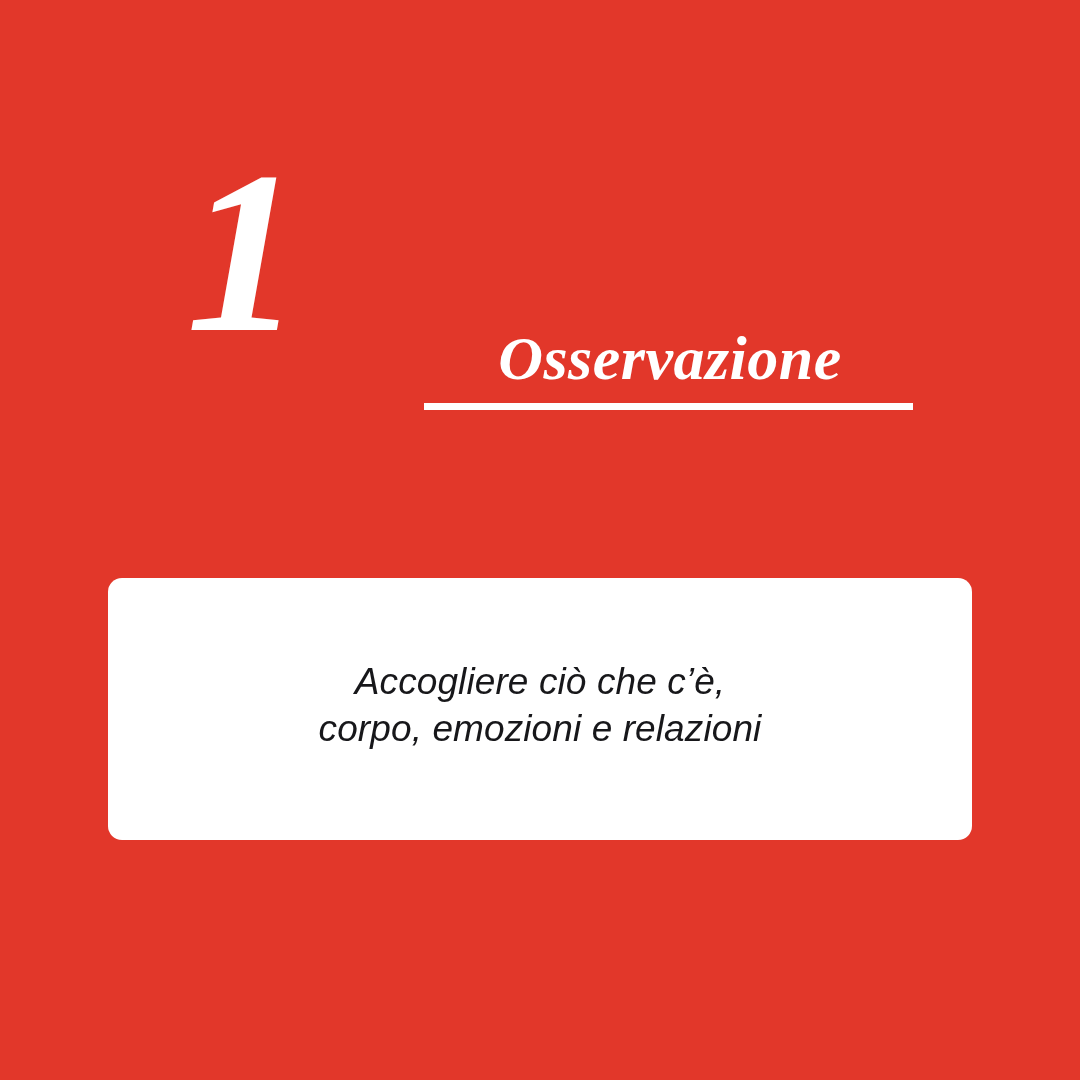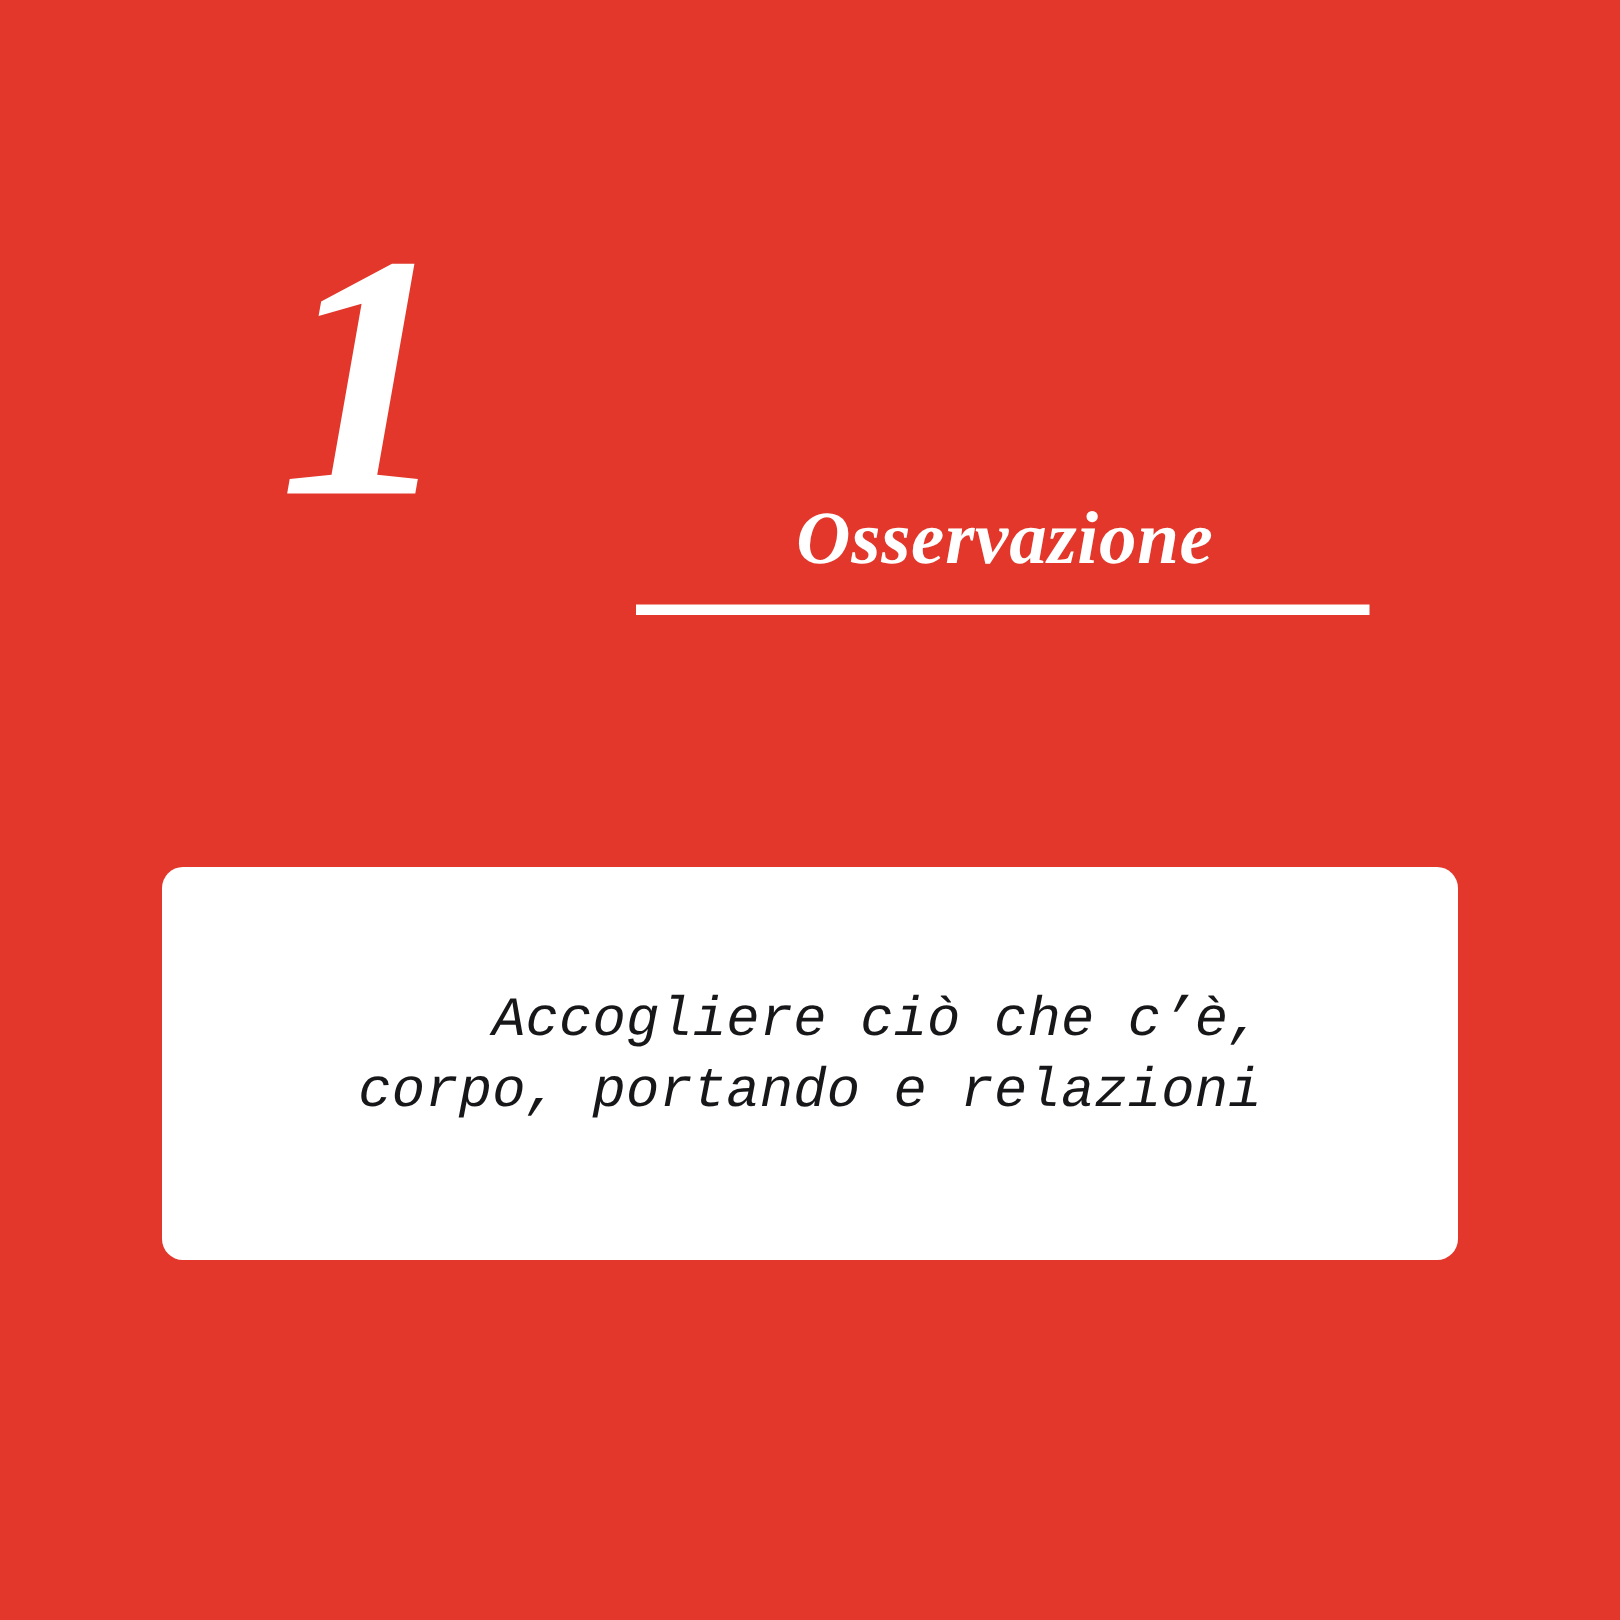--- a/index.html
+++ b/index.html
@@ -45,21 +45,21 @@
     left: 424px;
     top: 318px;
     width: 492px;
     text-align: center;
   }
   .title-text {
     display: block;
     font-family: "Liberation Serif", "DejaVu Serif", serif;
     font-style: italic;
     font-weight: 700;
-    font-size: 50px;
+    font-size: 62px;
     line-height: 80px;
     color: #FFFFFF;
     white-space: nowrap;
     letter-spacing: 0.5px;
   }
   .title-underline {
     display: block;
     width: 489px;
     height: 7px;
     background: #FFFFFF;
@@ -77,22 +77,22 @@
     border-radius: 14px;
     box-sizing: border-box;
     display: flex;
     flex-direction: column;
     align-items: center;
     justify-content: center;
     padding-bottom: 8px;
   }
   .card-text {
     margin: 0;
-    text-align: right;
-    font-family: Liberation Mono, monospace;
+    text-align: center;
+    font-family: Liberation Sans, sans-serif;
     font-style: italic;
     font-weight: 400;
     font-size: 37px;
     line-height: 47px;
     color: #17171A;
     letter-spacing: 0.1px;
   }
   .card-line {
     display: block;
     white-space: nowrap;
@@ -106,17 +106,17 @@
   <div class="step-number">1</div>
 
   <div class="title-block">
     <span class="title-text">Osservazione</span>
     <span class="title-underline"></span>
   </div>
 
   <div class="card">
     <p class="card-text">
       <span class="card-line">Accogliere ciò che c’è,</span>
-      <span class="card-line">corpo, portando e relazioni</span>
+      <span class="card-line">corpo, emozioni e relazioni</span>
     </p>
   </div>
 
 </div>
 
 </body></html>

